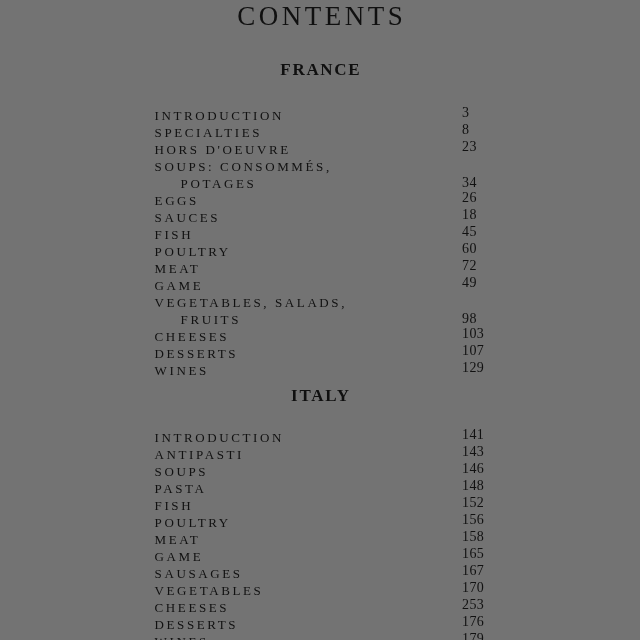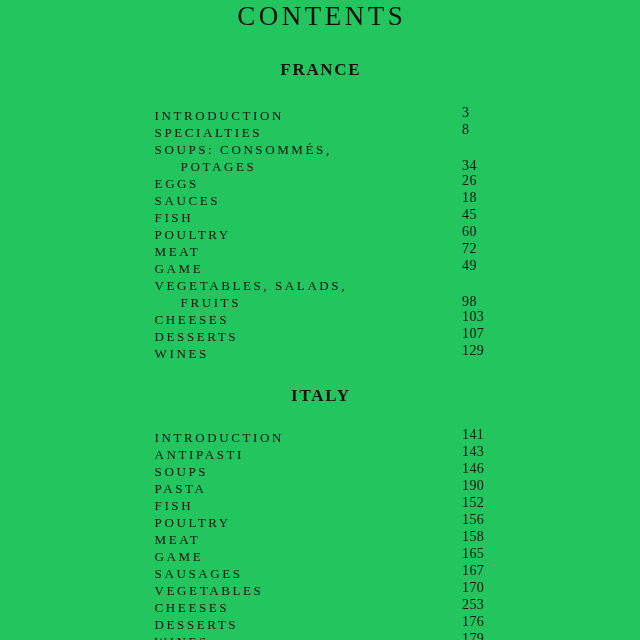--- a/index.html
+++ b/index.html
@@ -14,21 +14,21 @@
     font-family: "Liberation Serif", "DejaVu Serif", serif;
     color: #1a1a1a;
     overflow: hidden;
     position: relative;
   }
 
   .page {
     position: relative;
     width: 640px;
     height: 640px;
-    background: #22c55e;
+    background: #737373;
   }
 
   
   .page-title {
     position: absolute;
     top: 0px;
     left: 0;
     width: 640px;
     text-align: center;
     font-size: 27px;
@@ -110,20 +110,24 @@
   <div class="toc-list france">
       <div class="toc-row">
         <span class="toc-label">INTRODUCTION</span>
         <span class="toc-page">3</span>
       </div>
       <div class="toc-row">
         <span class="toc-label">SPECIALTIES</span>
         <span class="toc-page">8</span>
       </div>
       <div class="toc-row">
+        <span class="toc-label">HORS D'OEUVRE</span>
+        <span class="toc-page">23</span>
+      </div>
+      <div class="toc-row">
         <span class="toc-label">SOUPS: CONSOMMÉS,</span>
       </div>
       <div class="toc-row cont">
         <span class="toc-label indent">POTAGES</span>
         <span class="toc-page">34</span>
       </div>
       <div class="toc-row">
         <span class="toc-label">EGGS</span>
         <span class="toc-page">26</span>
       </div>
@@ -178,21 +182,21 @@
       <div class="toc-row">
         <span class="toc-label">ANTIPASTI</span>
         <span class="toc-page">143</span>
       </div>
       <div class="toc-row">
         <span class="toc-label">SOUPS</span>
         <span class="toc-page">146</span>
       </div>
       <div class="toc-row">
         <span class="toc-label">PASTA</span>
-        <span class="toc-page">190</span>
+        <span class="toc-page">148</span>
       </div>
       <div class="toc-row">
         <span class="toc-label">FISH</span>
         <span class="toc-page">152</span>
       </div>
       <div class="toc-row">
         <span class="toc-label">POULTRY</span>
         <span class="toc-page">156</span>
       </div>
       <div class="toc-row">

